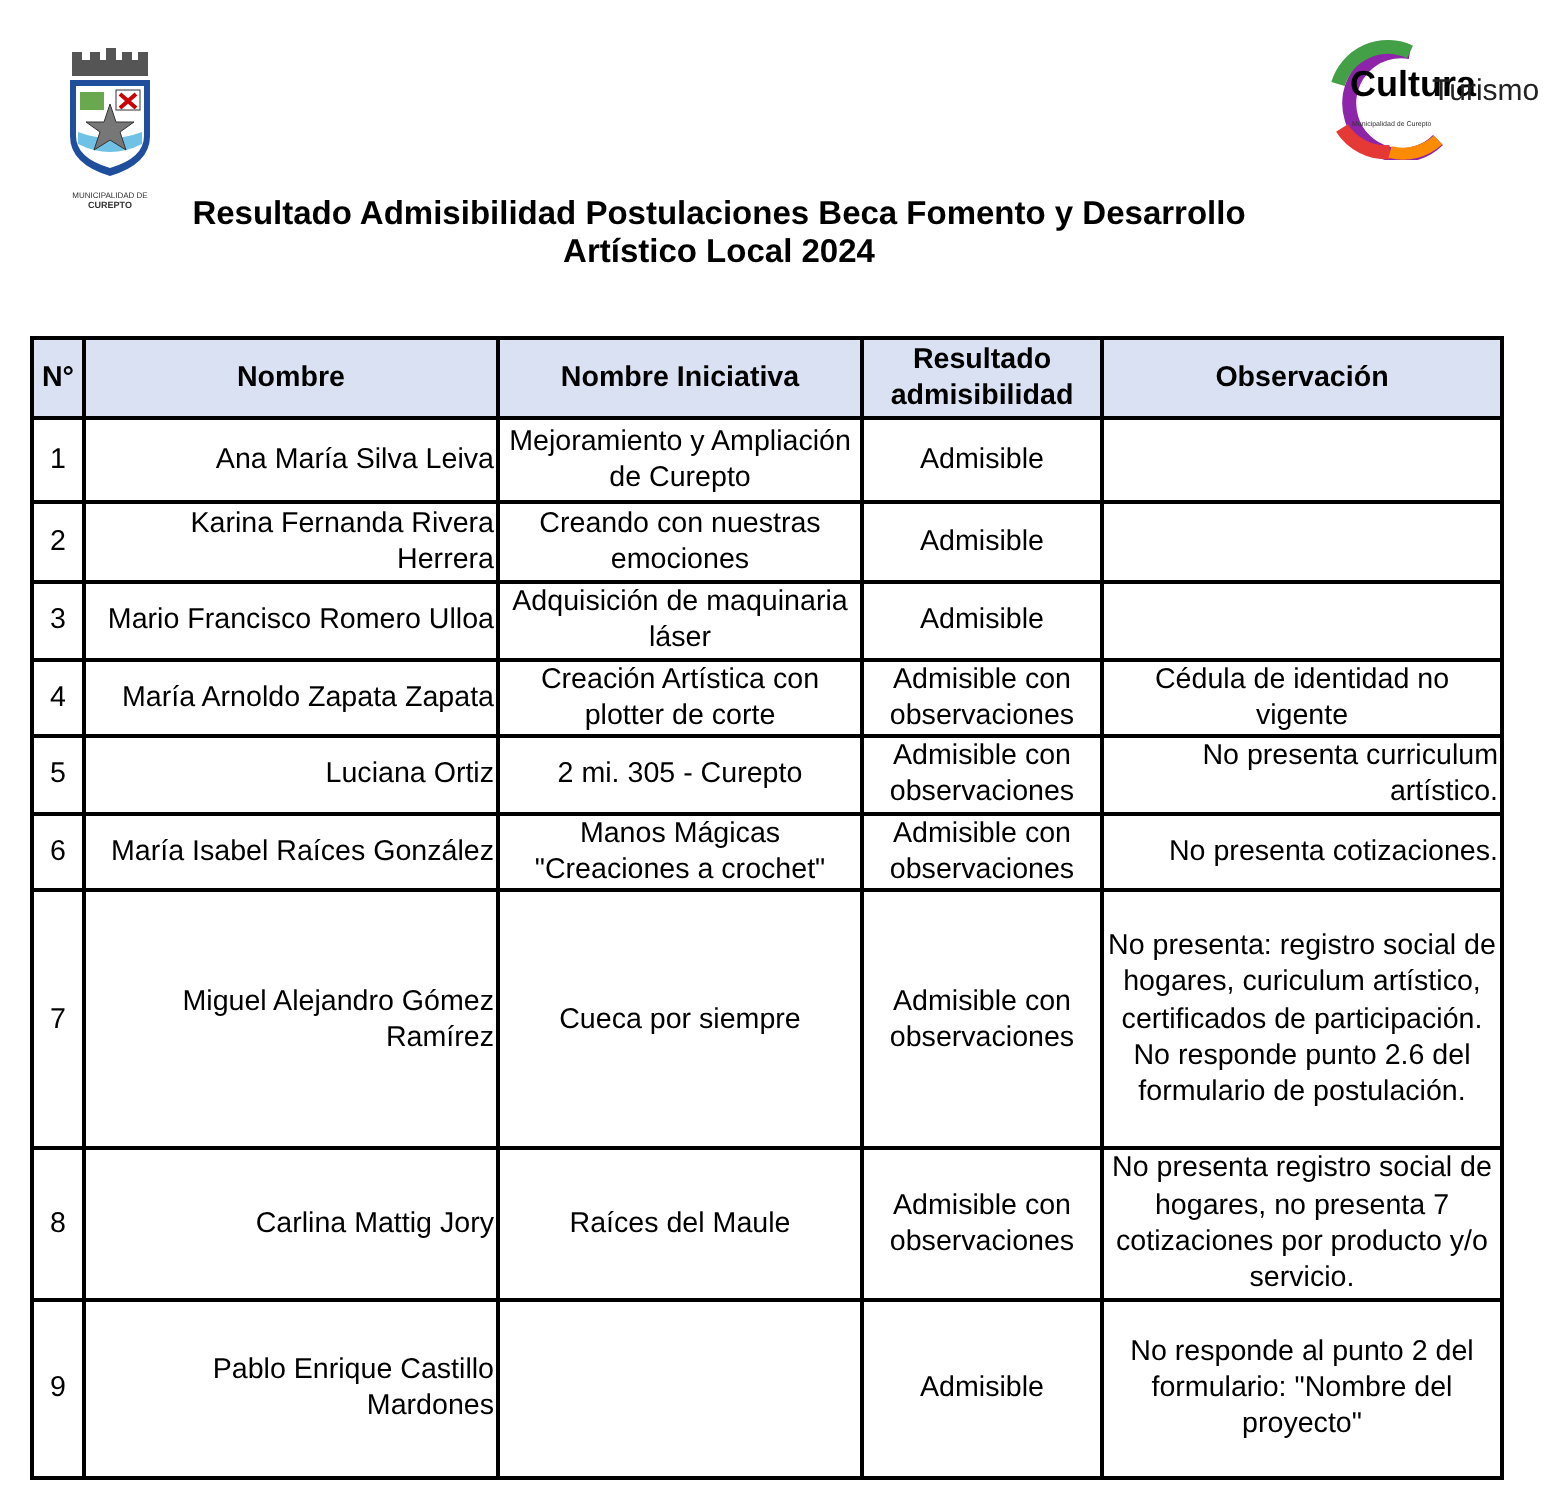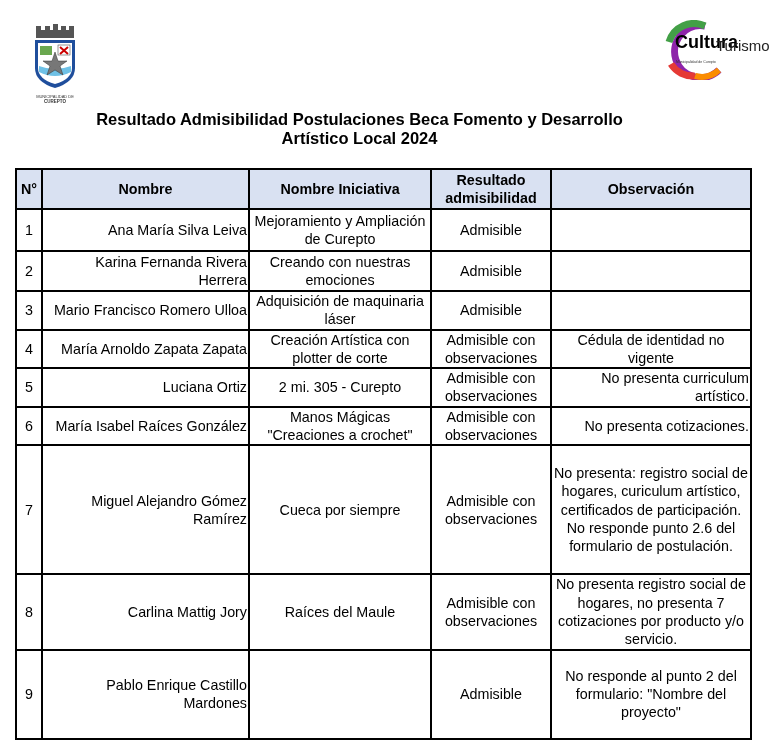--- a/index.html
+++ b/index.html
@@ -1,20 +1,20 @@
 <!DOCTYPE html>
 <html><head>
 <meta charset="utf-8">
 <style>
   html, body { margin:0; padding:0; background:#ffffff; }
   body { width:775px; height:749px; position:relative; overflow:hidden;
          font-family:"Liberation Sans", sans-serif; color:#000; }
   .logo-left { position:absolute; left:32px; top:24px; width:46px; height:76px; }
   .logo-right { position:absolute; left:655px; top:20px; width:86px; height:60px; }
-  .title { position:absolute; left:0; top:110px; width:719px; text-align:center;
+  .title { position:absolute; left:0; top:98px; width:719px; text-align:center;
            font-weight:bold; font-size:16.5px; line-height:19px; }
   table { position:absolute; left:15px; top:168px; border-collapse:collapse;
           table-layout:fixed; width:735px; font-size:14.3px; line-height:18.3px; }
   td, th { border:2px solid #000; padding:0 1px; vertical-align:middle; }
   th { background:#d9e1f2; font-weight:bold; text-align:center; height:36px; }
   td.c { text-align:center; }
   td.l { text-align:right; }
 </style>
 </head>
 <body>

